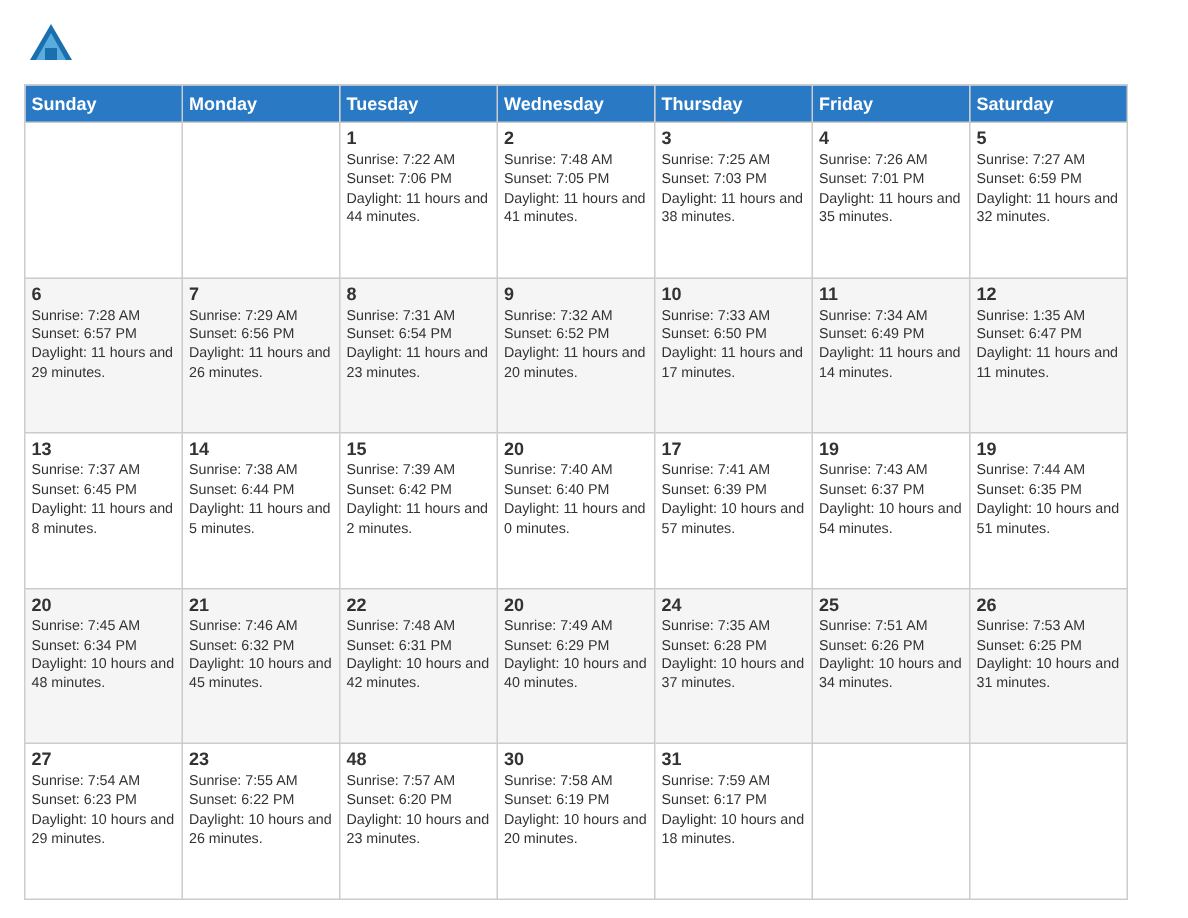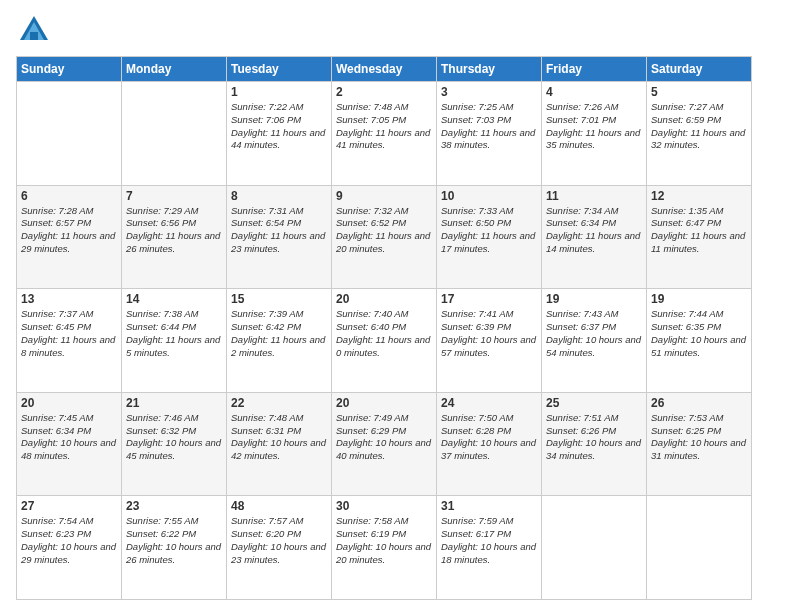--- a/index.html
+++ b/index.html
@@ -89,21 +89,20 @@
     .day-number {
       font-size: 12px;
       font-weight: bold;
       display: block;
       margin-bottom: 2px;
     }
     .day-info {
       font-size: 9.5px;
       line-height: 1.35;
       color: #333;
-      font-style: italic;
     }
     .empty-cell {
       background: #f9f9f9;
     }
   </style>
 </head>
 <body>
 
 <div class="page">
   <div class="header">
@@ -198,21 +197,21 @@
           </td>
           <td>
             <span class="day-number">10</span>
             <div class="day-info">Sunrise: 7:33 AM
 Sunset: 6:50 PM
 Daylight: 11 hours and 17 minutes.</div>
           </td>
           <td>
             <span class="day-number">11</span>
             <div class="day-info">Sunrise: 7:34 AM
-Sunset: 6:34 PM
+Sunset: 6:49 PM
 Daylight: 11 hours and 14 minutes.</div>
           </td>
           <td>
             <span class="day-number">12</span>
             <div class="day-info">Sunrise: 1:35 AM
 Sunset: 6:47 PM
 Daylight: 11 hours and 11 minutes.</div>
           </td>
         </tr>
         <tr>
@@ -279,21 +278,21 @@
 Daylight: 10 hours and 42 minutes.</div>
           </td>
           <td>
             <span class="day-number">20</span>
             <div class="day-info">Sunrise: 7:49 AM
 Sunset: 6:29 PM
 Daylight: 10 hours and 40 minutes.</div>
           </td>
           <td>
             <span class="day-number">24</span>
-            <div class="day-info">Sunrise: 7:50 AM
+            <div class="day-info">Sunrise: 7:35 AM
 Sunset: 6:28 PM
 Daylight: 10 hours and 37 minutes.</div>
           </td>
           <td>
             <span class="day-number">25</span>
             <div class="day-info">Sunrise: 7:51 AM
 Sunset: 6:26 PM
 Daylight: 10 hours and 34 minutes.</div>
           </td>
           <td>

